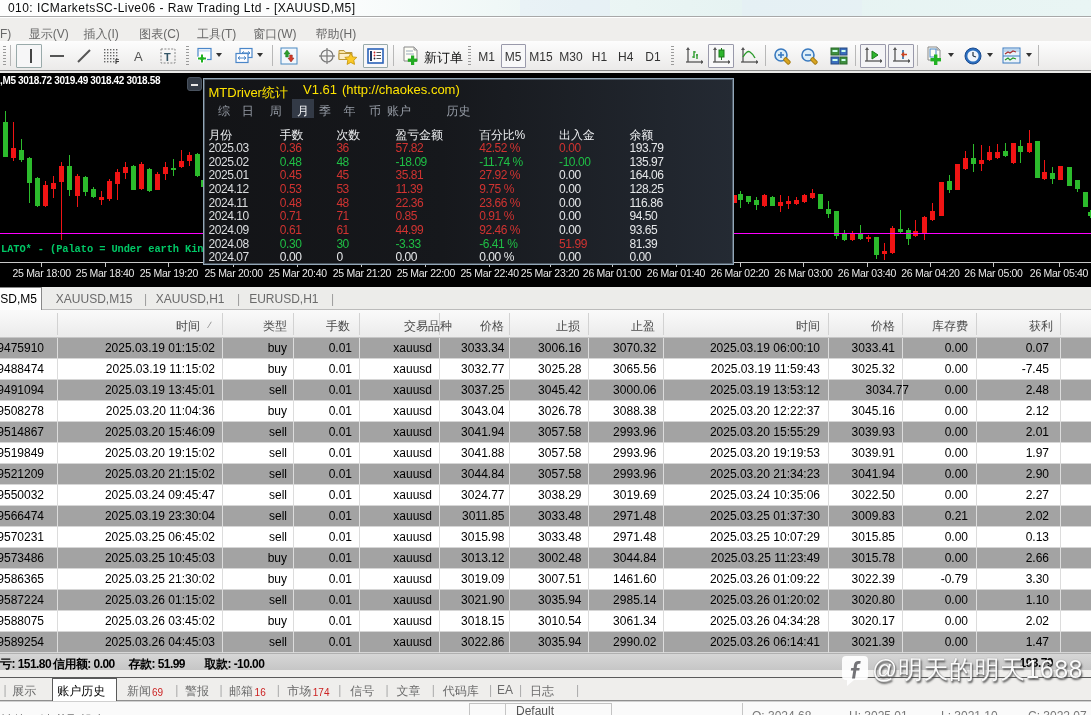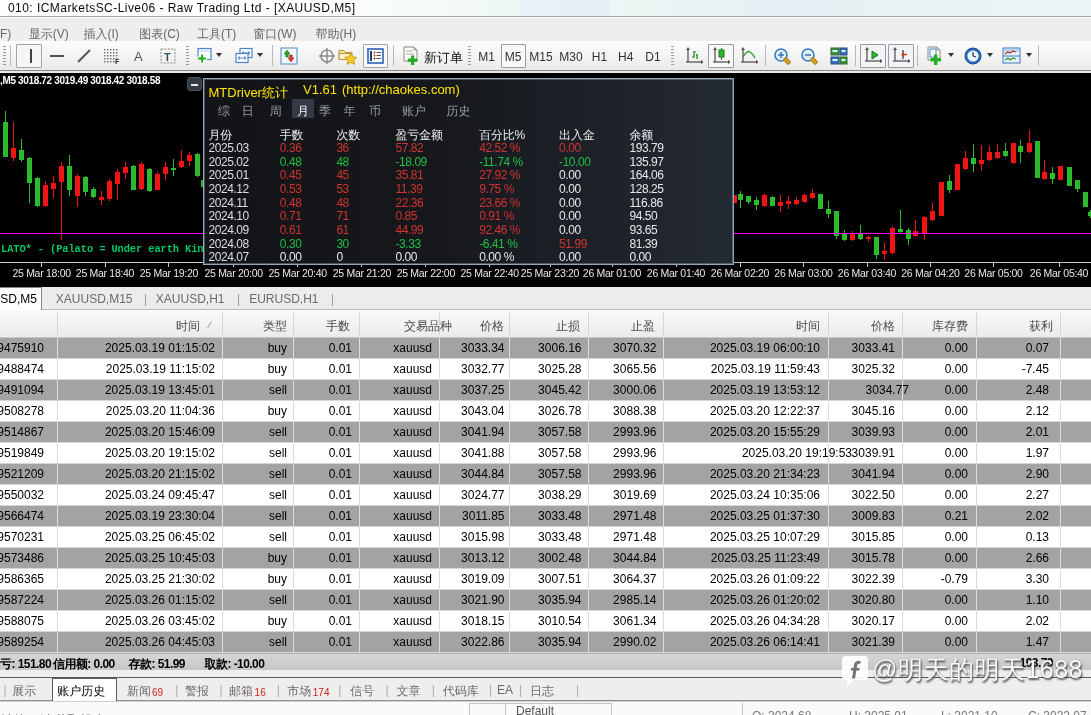--- a/index.html
+++ b/index.html
@@ -456,21 +456,21 @@
       <div style="position:absolute;left:99px;top:2.5px;font-size:13px;color:#ffe400">V1.61</div>
       <div style="position:absolute;left:138px;top:2.5px;font-size:13px;color:#ffe400">(http://chaokes.com)</div>
       <div style="position:absolute;left:88px;top:20px;width:22px;height:19px;background:#333a46"></div>
       <div class="ptab" style="left:93px;color:#f2f4f6">月</div>
       <div class="ptab" style="left:14px">综</div>
       <div class="ptab" style="left:37.7px">日</div>
       <div class="ptab" style="left:65.7px">周</div>
       <div class="ptab" style="left:115.1px">季</div>
       <div class="ptab" style="left:139.5px">年</div>
       <div class="ptab" style="left:165px">币</div>
-      <div class="ptab" style="left:198px">账户</div>
+      <div class="ptab" style="left:183px">账户</div>
       <div class="ptab" style="left:242.4px">历史</div>
       <div class="pcell ph" style="left:4.5px;top:48px">月份</div>
       <div class="pcell ph" style="left:75.8px;top:48px">手数</div>
       <div class="pcell ph" style="left:132.4px;top:48px">次数</div>
       <div class="pcell ph" style="left:191.5px;top:48px">盈亏金额</div>
       <div class="pcell ph" style="left:275.2px;top:48px">百分比%</div>
       <div class="pcell ph" style="left:355.1px;top:48px">出入金</div>
       <div class="pcell ph" style="left:425.5px;top:48px">余额</div>
       <div class="pcell" style="left:4.5px;top:62.0px;color:#dcdee0">2025.03</div>
       <div class="pcell" style="left:75.8px;top:62.0px;color:#d03331">0.36</div>
@@ -649,21 +649,21 @@
     </div>
     <div class="row" style="top:105px;border-bottom:1px solid #d6d6d6">
       <span class="cell" style="left:44px;transform:translateX(-100%)">9519849</span>
       <span class="cell" style="left:215px;transform:translateX(-100%)">2025.03.20 19:15:02</span>
       <span class="cell" style="left:287px;transform:translateX(-100%)">sell</span>
       <span class="cell" style="left:352px;transform:translateX(-100%)">0.01</span>
       <span class="cell" style="left:432px;transform:translateX(-100%)">xauusd</span>
       <span class="cell" style="left:504.5px;transform:translateX(-100%)">3041.88</span>
       <span class="cell" style="left:581.5px;transform:translateX(-100%)">3057.58</span>
       <span class="cell" style="left:656.5px;transform:translateX(-100%)">2993.96</span>
-      <span class="cell" style="left:852px;transform:translateX(-100%)">2025.03.20 19:19:53</span>
+      <span class="cell" style="left:820px;transform:translateX(-100%)">2025.03.20 19:19:53</span>
       <span class="cell" style="left:895px;transform:translateX(-100%)">3039.91</span>
       <span class="cell" style="left:968px;transform:translateX(-100%)">0.00</span>
       <span class="cell" style="left:1049px;transform:translateX(-100%)">1.97</span>
     </div>
     <div class="row g" style="top:126px;border-bottom:1px solid #d6d6d6">
       <span class="cell" style="left:44px;transform:translateX(-100%)">9521209</span>
       <span class="cell" style="left:215px;transform:translateX(-100%)">2025.03.20 21:15:02</span>
       <span class="cell" style="left:287px;transform:translateX(-100%)">sell</span>
       <span class="cell" style="left:352px;transform:translateX(-100%)">0.01</span>
       <span class="cell" style="left:432px;transform:translateX(-100%)">xauusd</span>
@@ -732,21 +732,21 @@
       <span class="cell" style="left:1049px;transform:translateX(-100%)">2.66</span>
     </div>
     <div class="row" style="top:231px;border-bottom:1px solid #d6d6d6">
       <span class="cell" style="left:44px;transform:translateX(-100%)">9586365</span>
       <span class="cell" style="left:215px;transform:translateX(-100%)">2025.03.25 21:30:02</span>
       <span class="cell" style="left:287px;transform:translateX(-100%)">buy</span>
       <span class="cell" style="left:352px;transform:translateX(-100%)">0.01</span>
       <span class="cell" style="left:432px;transform:translateX(-100%)">xauusd</span>
       <span class="cell" style="left:504.5px;transform:translateX(-100%)">3019.09</span>
       <span class="cell" style="left:581.5px;transform:translateX(-100%)">3007.51</span>
-      <span class="cell" style="left:656.5px;transform:translateX(-100%)">3064.37</span>
+      <span class="cell" style="left:656.5px;transform:translateX(-100%)">1461.60</span>
       <span class="cell" style="left:820px;transform:translateX(-100%)">2025.03.26 01:09:22</span>
       <span class="cell" style="left:895px;transform:translateX(-100%)">3022.39</span>
       <span class="cell" style="left:968px;transform:translateX(-100%)">-0.79</span>
       <span class="cell" style="left:1049px;transform:translateX(-100%)">3.30</span>
     </div>
     <div class="row g" style="top:252px;border-bottom:1px solid #d6d6d6">
       <span class="cell" style="left:44px;transform:translateX(-100%)">9587224</span>
       <span class="cell" style="left:215px;transform:translateX(-100%)">2025.03.26 01:15:02</span>
       <span class="cell" style="left:287px;transform:translateX(-100%)">sell</span>
       <span class="cell" style="left:352px;transform:translateX(-100%)">0.01</span>

